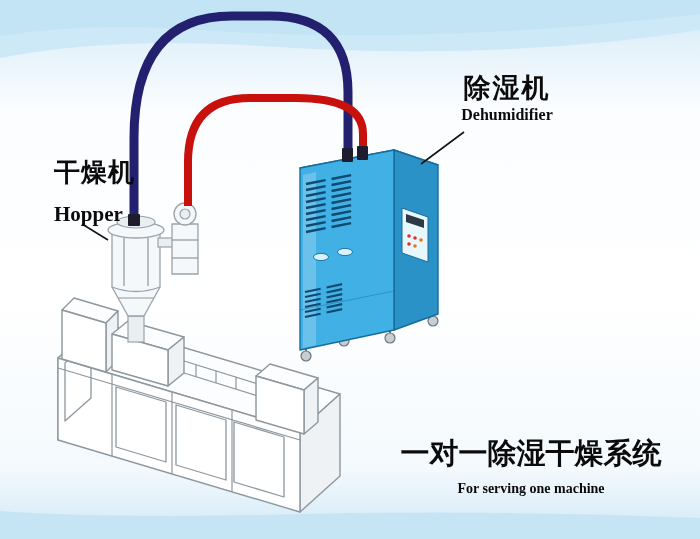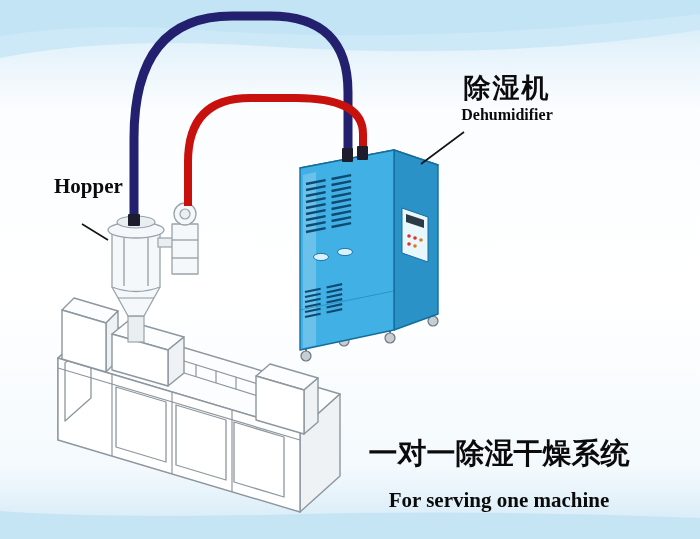--- a/index.html
+++ b/index.html
@@ -50,23 +50,23 @@
   .en { font-weight:700; font-family:"Liberation Serif", serif; }
 
   .dryer-label { left:54px; top:158px; }
   .dryer-label .cn { font-size:26px; letter-spacing:1px; }
   .dryer-label .en { font-size:21px; margin-top:17px; }
 
   .dehum-label { left:436px; top:74px; width:142px; text-align:center; }
   .dehum-label .cn { font-size:27px; letter-spacing:2px;text-align:center; }
   .dehum-label .en { font-size:16px; margin-top:3px; }
 
-  .caption { left:361px; top:438px; width:276px; text-align:center; }
+  .caption { left:393px; top:438px; width:276px; text-align:center; }
   .caption .cn { font-size:29px; }
-  .caption .en { font-size:21px; margin-top:20px; }
+  .caption .en { font-size:14px; margin-top:12px; }
 </style>
 </head>
 <body>
 
 <div class="stage">
 
   <svg width="700" height="539" viewBox="0 0 700 539">
 
     <g>
       <path class="band1" d="M0,0 H700 V30 Q500,62 260,46 Q110,36 0,58 Z"></path>
@@ -196,20 +196,21 @@
       <rect class="stub" x="357" y="146" width="11" height="14" rx="1"></rect>
     </g>
 
     <g>
       <line class="leader" x1="82" y1="224" x2="108" y2="240"></line>
       <line class="leader" x1="464" y1="132" x2="421" y2="164"></line>
     </g>
   </svg>
 
   <div class="label dryer-label">
+    <div class="cn">干燥机</div>
     <div class="en">Hopper</div>
   </div>
 
   <div class="label dehum-label">
     <div class="cn">除湿机</div>
     <div class="en">Dehumidifier</div>
   </div>
 
   <div class="label caption">
     <div class="cn">一对一除湿干燥系统</div>

